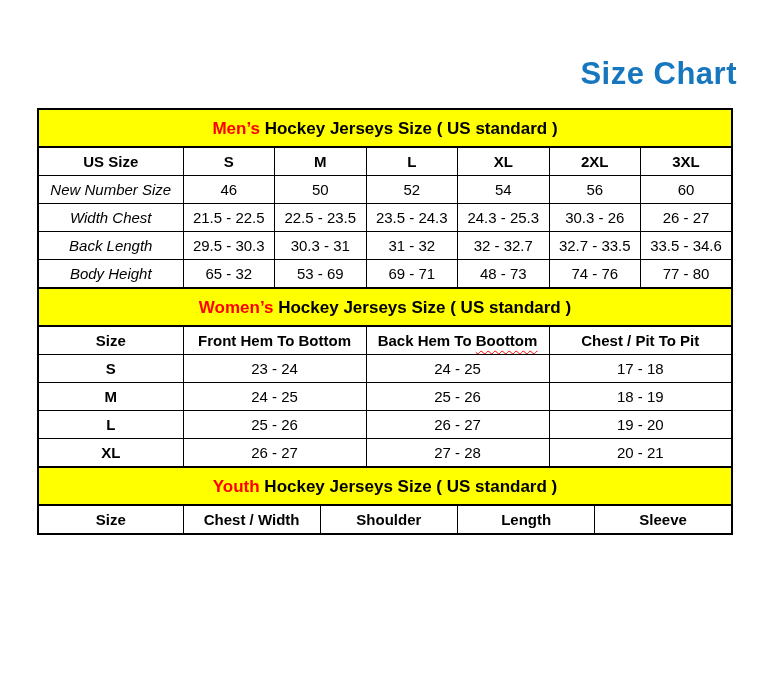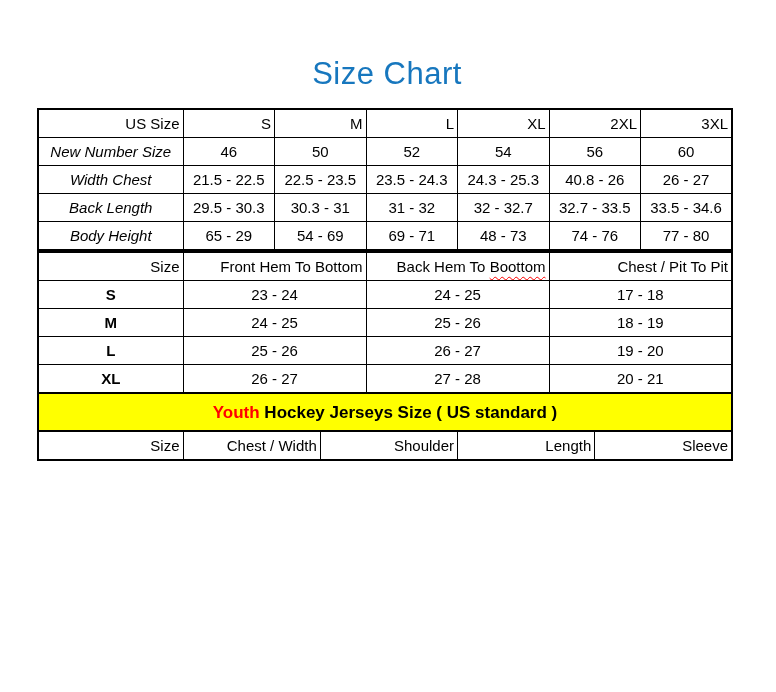--- a/index.html
+++ b/index.html
@@ -17,23 +17,23 @@
     color: #000;
   }
   .page {
     width: 776px;
     height: 692px;
     padding-top: 56px;
   }
   .title {
     width: 700px;
     margin: 0 0 16px 37px;
-    text-align: center;
+    text-align: right;
     font-size: 31px;
-    font-weight: 400;
+    font-weight: 700;
     color: var(--blue);
     letter-spacing: 0.5px;
   }
   .size-chart {
     width: 696px;
     margin-left: 37px;
   }
   .caption {
     background: var(--yellow);
     border: 2px solid var(--border);
@@ -55,21 +55,21 @@
   table.grid th, table.grid td {
     border: 1px solid var(--border);
     text-align: center;
     vertical-align: middle;
     font-size: 15px;
     padding: 4px 3px;
     line-height: 19px;
     overflow: hidden;
     white-space: nowrap;
   }
-  table.grid thead th { font-weight: 400; text-align: right; }
+  table.grid thead th { font-weight: 700; }
   table.grid th:first-child, table.grid td:first-child { width: 145px; }
   table.grid tbody th { font-weight: 700; }
   table.grid[data-section="mens"] tbody th { font-weight: 400; font-style: italic; }
   .squiggle {
     text-decoration: underline;
     text-decoration-style: wavy;
     text-decoration-color: var(--red);
     text-decoration-thickness: 1px;
     text-underline-offset: 4px;
   }
@@ -77,20 +77,21 @@
 </head>
 <body>
 
 <div class="page">
 
   <h1 class="title">Size Chart</h1>
 
   <div class="size-chart">
 
     <section class="section">
+      <div class="caption"><span class="red">Men’s</span><span> Hockey Jerseys Size ( US standard )</span></div>
       <table class="grid" data-section="mens">
           <thead>
             <tr>
               <th>US Size</th>
               <th>S</th>
               <th>M</th>
               <th>L</th>
               <th>XL</th>
               <th>2XL</th>
               <th>3XL</th>
@@ -105,46 +106,47 @@
               <td>54</td>
               <td>56</td>
               <td>60</td>
             </tr>
             <tr>
               <th>Width Chest</th>
               <td>21.5 - 22.5</td>
               <td>22.5 - 23.5</td>
               <td>23.5 - 24.3</td>
               <td>24.3 - 25.3</td>
-              <td>40.8 - 26</td>
+              <td>30.3 - 26</td>
               <td>26 - 27</td>
             </tr>
             <tr>
               <th>Back Length</th>
               <td>29.5 - 30.3</td>
               <td>30.3 - 31</td>
               <td>31 - 32</td>
               <td>32 - 32.7</td>
               <td>32.7 - 33.5</td>
               <td>33.5 - 34.6</td>
             </tr>
             <tr>
               <th>Body Height</th>
-              <td>65 - 29</td>
-              <td>54 - 69</td>
+              <td>65 - 32</td>
+              <td>53 - 69</td>
               <td>69 - 71</td>
               <td>48 - 73</td>
               <td>74 - 76</td>
               <td>77 - 80</td>
             </tr>
           </tbody>
         </table>
     </section>
 
     <section class="section">
+      <div class="caption"><span class="red">Women’s</span><span> Hockey Jerseys Size ( US standard )</span></div>
       <table class="grid" data-section="womens">
           <thead>
             <tr>
               <th>Size</th>
               <th>Front Hem To Bottom</th>
               <th>Back Hem To <span class="squiggle">Boottom</span></th>
               <th>Chest / Pit To Pit</th>
             </tr>
           </thead>
           <tbody>

